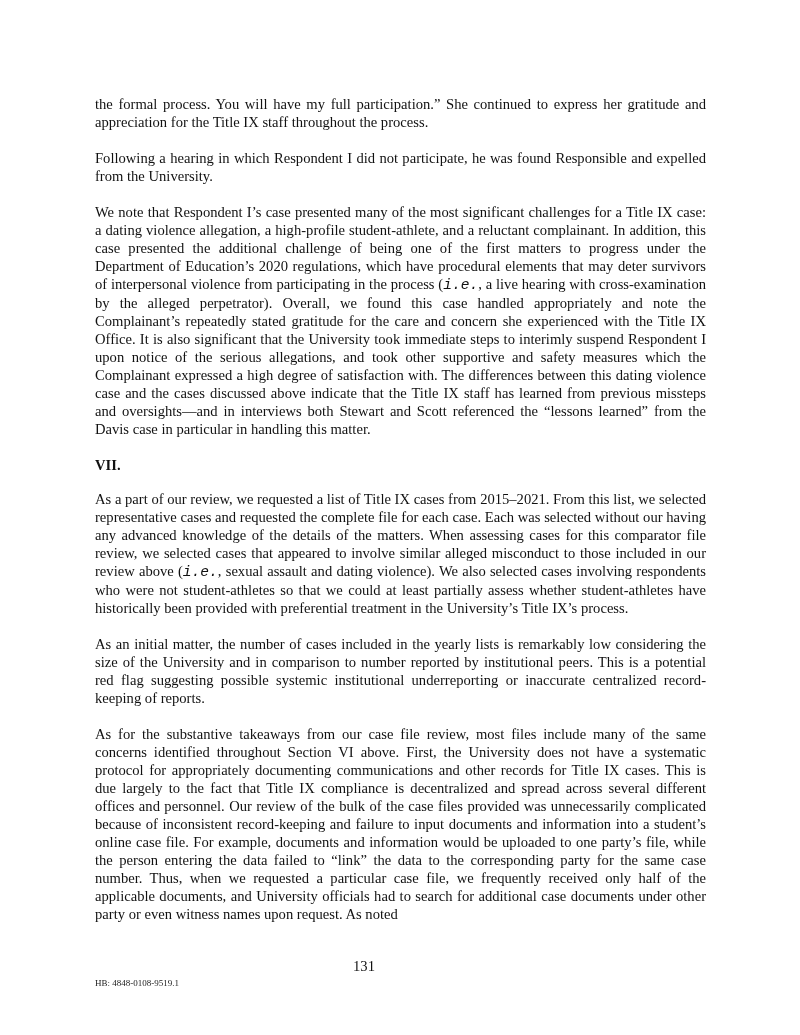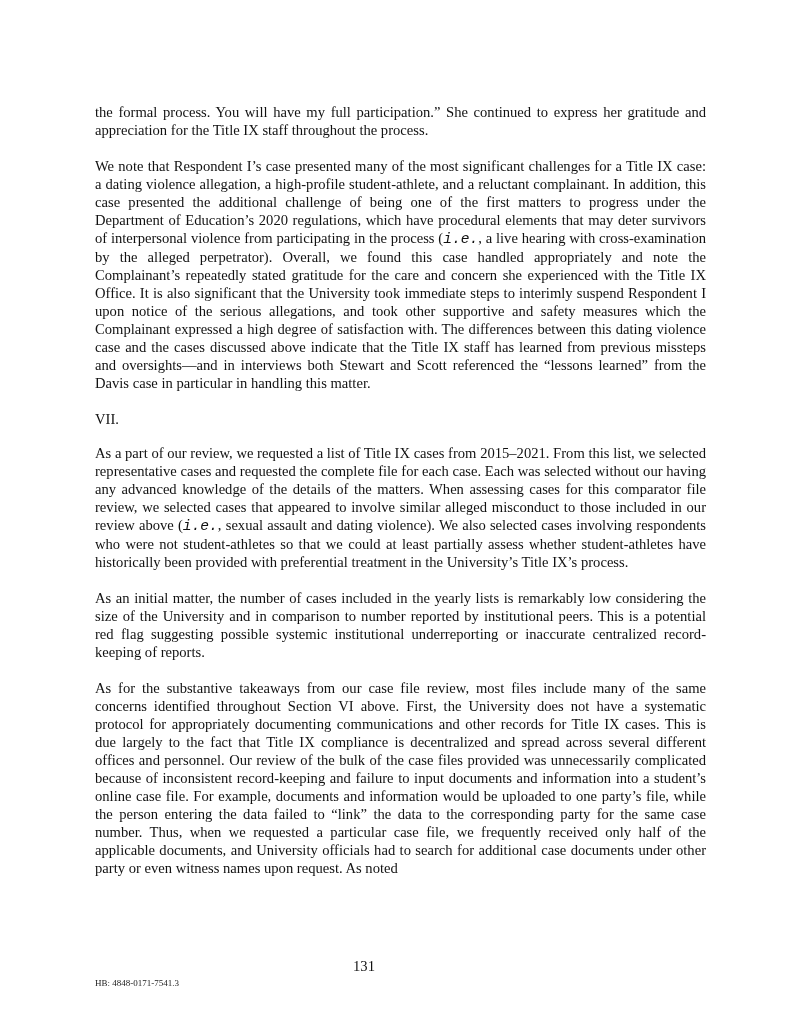--- a/index.html
+++ b/index.html
@@ -15,30 +15,30 @@
     font-family: "Liberation Serif", "DejaVu Serif", serif;
     color: #111111;
   }
   .page {
     position: absolute;
     left: 95px;
     top: 95px;
     width: 611px;
   }
   .para {
-    margin: 8px 0 18px 0;
+    margin: 0 0 18px 0;
     font-size: 14.6px;
     line-height: 18px;
     text-align: justify;
   }
   .heading {
     margin: 2px 0 16px 0;
     font-size: 14.6px;
     line-height: 18px;
-    font-weight: normal;
+    font-weight: bold;
     display: flex;
   }
   .heading .num {
     width: 47px;
     flex: 0 0 47px;
   }
   em { font-style: italic; font-family: Liberation Mono, monospace; }
   .page-number {
     position: absolute;
     left: 0;
@@ -57,30 +57,31 @@
     color: #222;
   }
 </style>
 </head>
 <body>
 
 <div class="page">
 
   <p class="para">the formal process. You will have my full participation.” She continued to express her gratitude and appreciation for the Title IX staff throughout the process.</p>
 
+  <p class="para">Following a hearing in which Respondent I did not participate, he was found Responsible and expelled from the University.</p>
 
   <p class="para"><span>We note that Respondent I’s case presented many of the most significant challenges for a Title IX case: a dating violence allegation, a high-profile student-athlete, and a reluctant complainant. In addition, this case presented the additional challenge of being one of the first matters to progress under the Department of Education’s 2020 regulations, which have procedural elements that may deter survivors of interpersonal violence from participating in the process (</span><em>i.e.</em><span>, a live hearing with cross-examination by the alleged perpetrator). Overall, we found this case handled appropriately and note the Complainant’s repeatedly stated gratitude for the care and concern she experienced with the Title IX Office. It is also significant that the University took immediate steps to interimly suspend Respondent I upon notice of the serious allegations, and took other supportive and safety measures which the Complainant expressed a high degree of satisfaction with. The differences between this dating violence case and the cases discussed above indicate that the Title IX staff has learned from previous missteps and oversights—and in interviews both Stewart and Scott referenced the “lessons learned” from the Davis case in particular in handling this matter.</span></p>
 
   <h2 class="heading">
     <span class="num">VII.</span>
   </h2>
 
   <p class="para"><span>As a part of our review, we requested a list of Title IX cases from 2015–2021. From this list, we selected representative cases and requested the complete file for each case. Each was selected without our having any advanced knowledge of the details of the matters. When assessing cases for this comparator file review, we selected cases that appeared to involve similar alleged misconduct to those included in our review above (</span><em>i.e.</em><span>, sexual assault and dating violence). We also selected cases involving respondents who were not student-athletes so that we could at least partially assess whether student-athletes have historically been provided with preferential treatment in the University’s Title IX’s process.</span></p>
 
   <p class="para">As an initial matter, the number of cases included in the yearly lists is remarkably low considering the size of the University and in comparison to number reported by institutional peers. This is a potential red flag suggesting possible systemic institutional underreporting or inaccurate centralized record-keeping of reports.</p>
 
   <p class="para">As for the substantive takeaways from our case file review, most files include many of the same concerns identified throughout Section VI above. First, the University does not have a systematic protocol for appropriately documenting communications and other records for Title IX cases. This is due largely to the fact that Title IX compliance is decentralized and spread across several different offices and personnel. Our review of the bulk of the case files provided was unnecessarily complicated because of inconsistent record-keeping and failure to input documents and information into a student’s online case file. For example, documents and information would be uploaded to one party’s file, while the person entering the data failed to “link” the data to the corresponding party for the same case number. Thus, when we requested a particular case file, we frequently received only half of the applicable documents, and University officials had to search for additional case documents under other party or even witness names upon request. As noted</p>
 
 </div>
 
 <div class="page-number">131</div>
 
-<div class="footer-id">HB: 4848-0171-7541.3</div>
+<div class="footer-id">HB: 4848-0108-9519.1</div>
 
 </body></html>

